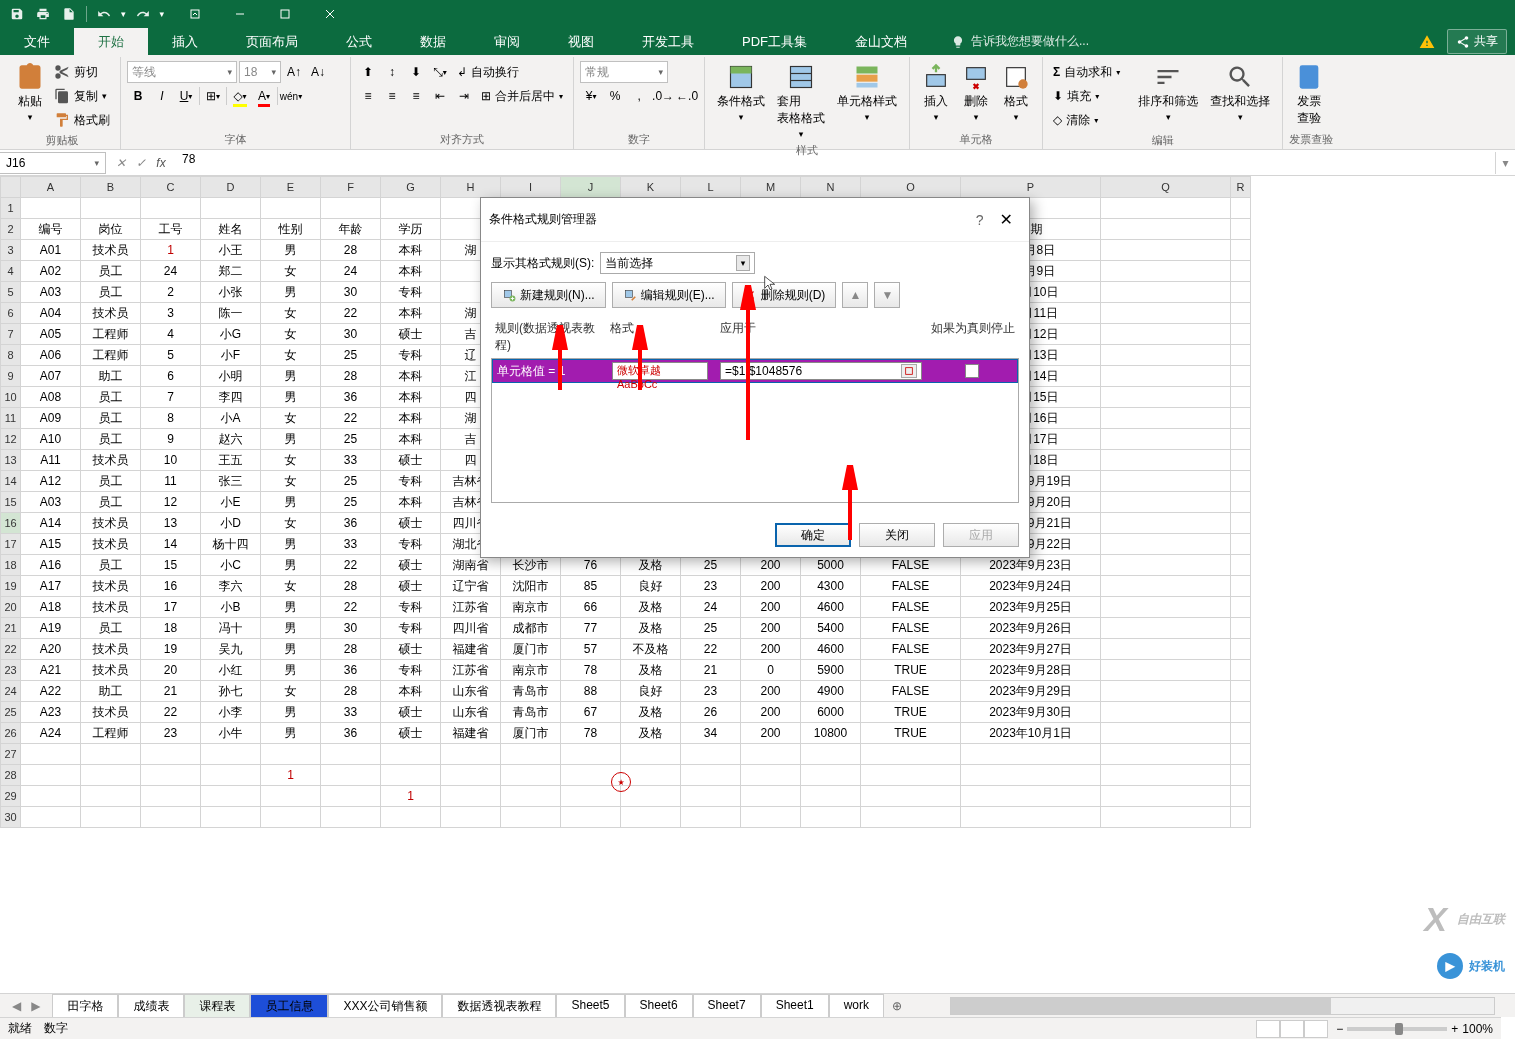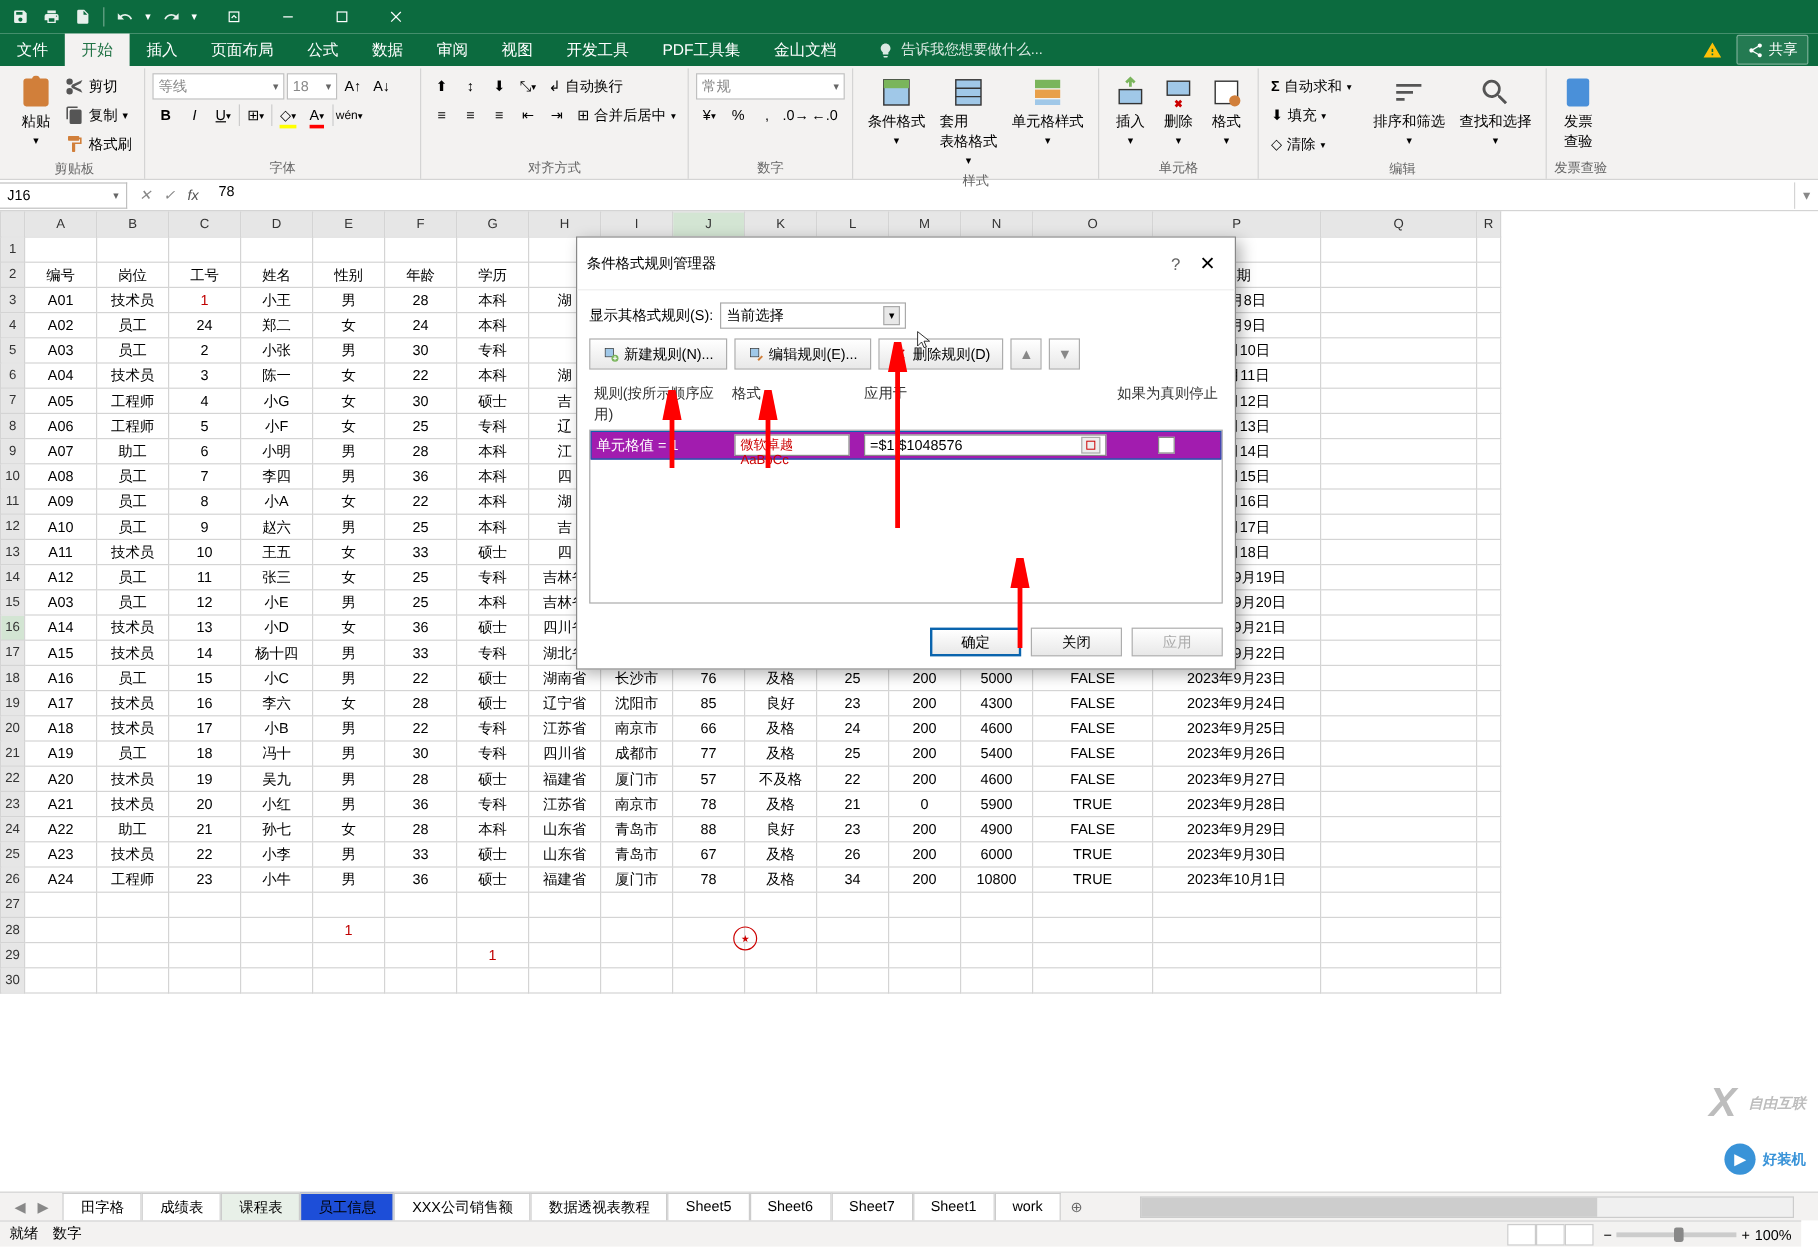--- a/index.html
+++ b/index.html
@@ -8,21 +8,21 @@
 .titlebar{height:28px;background:#0c6b3f;display:flex;align-items:center;color:#fff;position:relative}
 .qat{display:flex;align-items:center;gap:8px;padding:0 8px}
 .qat .qa-btn{width:18px;height:18px;display:flex;align-items:center;justify-content:center;opacity:.9}
 .qat .qa-btn svg{width:14px;height:14px;fill:#fff}
 .title-center{flex:1;text-align:center;font-size:12px}
 .win-controls{display:flex;align-items:center;gap:0}
 .win-btn{width:45px;height:28px;display:flex;align-items:center;justify-content:center}
 .win-btn svg{width:12px;height:12px;fill:#fff;stroke:#fff}
 
 .ribbon-tabs{height:27px;background:#0c6b3f;display:flex;align-items:center;color:#fff;position:relative}
-.rtab{padding:0 14px;height:27px;display:flex;align-items:center;font-size:13px}
+.rtab{padding:0 24px;height:27px;display:flex;align-items:center;font-size:13px}
 .rtab.active{background:#f3f2f1;color:#217346;font-weight:500}
 .tellme{margin-left:20px;display:flex;align-items:center;gap:6px;opacity:.85}
 .tellme-icon{width:14px;height:14px}
 .share-area{position:absolute;right:8px;display:flex;align-items:center;gap:12px}
 .warn-icon{width:16px;height:16px}
 .share-btn{display:flex;align-items:center;gap:4px;padding:3px 8px;background:rgba(255,255,255,.1);border:1px solid rgba(255,255,255,.4);border-radius:2px}
 
 .ribbon-body{height:95px;background:#f3f2f1;border-bottom:1px solid #d4d4d4;display:flex;padding:2px 4px 0}
 .rgroup{display:flex;flex-direction:column;border-right:1px solid #d4d4d4;padding:0 6px}
 .rgroup-content{flex:1;display:flex;align-items:flex-start;padding-top:4px}
@@ -302,21 +302,21 @@
             <span>合并后居中</span>
             <span style="font-size:8px">▾</span>
           </div>
       </div>
     </div>
     <div class="rgroup-label">对齐方式</div>
   </div>
 
   <div class="rgroup" style="min-width:110px">
     <div class="rgroup-content row-stack">
-      <div class="combo" style="width:124px">
+      <div class="combo" style="width:88px">
           <span>常规</span>
           <span class="dd">▾</span>
         </div>
       <div class="hrow">
         <div class="iconbtn">¥<span style="font-size:8px">▾</span></div>
         <div class="iconbtn">%</div>
         <div class="iconbtn">,</div>
         <div class="iconbtn">.0→</div>
         <div class="iconbtn">←.0</div>
       </div>
@@ -1144,21 +1144,21 @@
       <div class="dbtn">
           <svg width="14" height="14" viewBox="0 0 24 24">
             <path d="M6 6l12 12M18 6L6 18" stroke="#c00" stroke-width="2"></path>
           </svg>
           <span>删除规则(D)</span>
         </div>
       <div class="navbtn">▲</div>
       <div class="navbtn">▼</div>
     </div>
     <div class="rule-hdr">
-      <div style="width:115px">规则(按所示顺序应用)</div>
+      <div style="width:115px">规则(数据透视表教程)</div>
       <div style="width:110px">格式</div>
       <div style="width:210px">应用于</div>
       <div style="flex:1;text-align:right">如果为真则停止</div>
     </div>
     <div class="rule-list">
       <div class="rule-row">
         <div style="width:115px">单元格值 = 1</div>
         <div style="width:108px">
             <div class="rule-preview">微软卓越 AaBbCc</div>
           </div>

